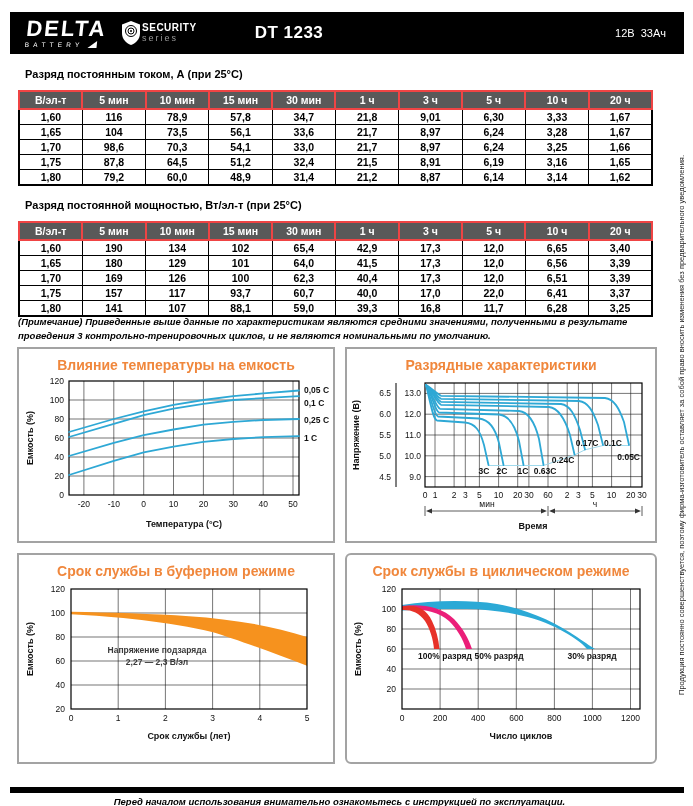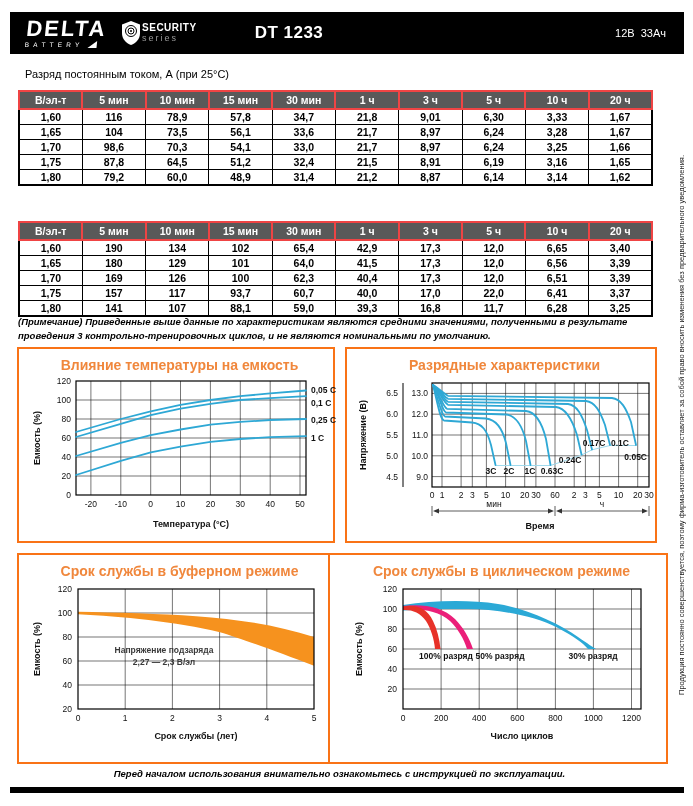--- a/index.html
+++ b/index.html
@@ -13,52 +13,52 @@
   .logo-sub-row{display:flex;align-items:center;gap:4px;}
   .logo-sub{font-size:6.5px;letter-spacing:4.2px;margin-top:2px;}
   .logo-tri{width:0;height:0;border-left:9px solid transparent;border-bottom:7px solid #fff;margin-top:1px;}
   .series-badge{display:flex;align-items:center;margin-left:14px;}
   .series-label{font-size:10px;font-weight:bold;letter-spacing:0.5px;line-height:1;}
   .series-sub{font-size:9px;color:#9a9a9a;letter-spacing:2px;line-height:1;margin-top:1px;}
   .model{font-size:17px;font-weight:bold;margin-left:58px;letter-spacing:0.5px;}
   .specs{margin-left:auto;margin-right:18px;font-size:11px;display:flex;gap:6px;}
 
   
-  .sec-title{position:absolute;left:25px;font-size:11px;font-weight:normal;}
+  .sec-title{position:absolute;left:25px;font-size:11px;font-weight:bold;}
   .t1{top:68px;} .t2{top:199px;}
   table.data-table{position:absolute;left:18px;width:635px;border-collapse:collapse;table-layout:fixed;text-align:center;border:2px solid #000;}
   .tbl1{top:90px;} .tbl2{top:221px;}
   .data-table th{background:#595959;color:#fff;font-size:10.5px;font-weight:bold;border:2px solid #ef4444;padding:1px 0;height:14px;}
   .data-table td{font-size:10.5px;font-weight:bold;border:1px solid #000;padding:0;height:14px;}
 
   .note{position:absolute;left:18px;top:315px;width:632px;font-size:9.5px;font-style:italic;font-weight:bold;line-height:1.5;margin:0;}
 
   
-  .chart-box{position:absolute;border:2px solid #f97316;background:#fff;box-sizing:border-box;padding-left:7px;}
+  .chart-box{position:absolute;border:2px solid #a3a3a3;background:#fff;box-sizing:border-box;}
   .box1{left:17px;top:347px;width:318px;height:196px;}
   .box2{left:345px;top:347px;width:312px;height:196px;}
   .box3{left:17px;top:553px;width:318px;height:211px;}
-  .box4{left:328px;top:553px;width:340px;height:211px;}
+  .box4{left:345px;top:553px;width:312px;height:211px;border-radius:6px;}
   .chart-title{margin:8px 0 2px;text-align:center;font-weight:bold;font-size:14px;color:#F0873C;}
   .chart-box svg{display:block;margin:0 auto;}
   svg text{font-family:"Liberation Sans",sans-serif;fill:#111;}
   .tick{font-size:8.5px;}
   .axis-label{font-size:9px;font-weight:bold;}
   .curve-label{font-size:8.5px;font-weight:bold;}
   .annot{font-size:8.5px;font-weight:bold;fill:#3a3a3a;}
   .grid{stroke:#1a1a1a;stroke-width:0.6;fill:none;}
   .frame{stroke:#000;stroke-width:1.2;fill:none;}
   .cyan{stroke:#2EA8D5;stroke-width:1.8;fill:none;stroke-linecap:round;}
   .cyan-thin{stroke:#9FD9EC;stroke-width:1;fill:none;}
   .arrowline{stroke:#333;stroke-width:0.8;fill:none;}
   .arrowhead{fill:#333;}
 
   
   .vtext{position:absolute;right:2px;top:80px;height:690px;width:14px;writing-mode:vertical-rl;transform:rotate(180deg);font-size:7.5px;color:#1a1a1a;text-align:center;}
-  .footer{position:absolute;left:0;right:14px;top:768px;text-align:center;font-size:9.5px;font-style:italic;font-weight:bold;margin:0;}
+  .footer{position:absolute;left:0;right:14px;top:796px;text-align:center;font-size:9.5px;font-style:italic;font-weight:bold;margin:0;}
   .bottombar{position:absolute;left:10px;right:9px;top:787px;height:6px;background:#000;}
 </style>
 </head>
 <body>
 
 <div class="page">
 
   <header class="topbar">
     <div class="logo">
       <div class="logo-main">DELTA</div>
@@ -159,20 +159,21 @@
           <td>31,4</td>
           <td>21,2</td>
           <td>8,87</td>
           <td>6,14</td>
           <td>3,14</td>
           <td>1,62</td>
         </tr>
       </tbody>
   </table>
 
+  <div class="sec-title t2">Разряд постоянной мощностью, Вт/эл-т (при 25°C)</div>
   <table class="data-table tbl2">
     <thead>
       <tr>
           <th>В/эл-т</th>
           <th>5 мин</th>
           <th>10 мин</th>
           <th>15 мин</th>
           <th>30 мин</th>
           <th>1 ч</th>
           <th>3 ч</th>

